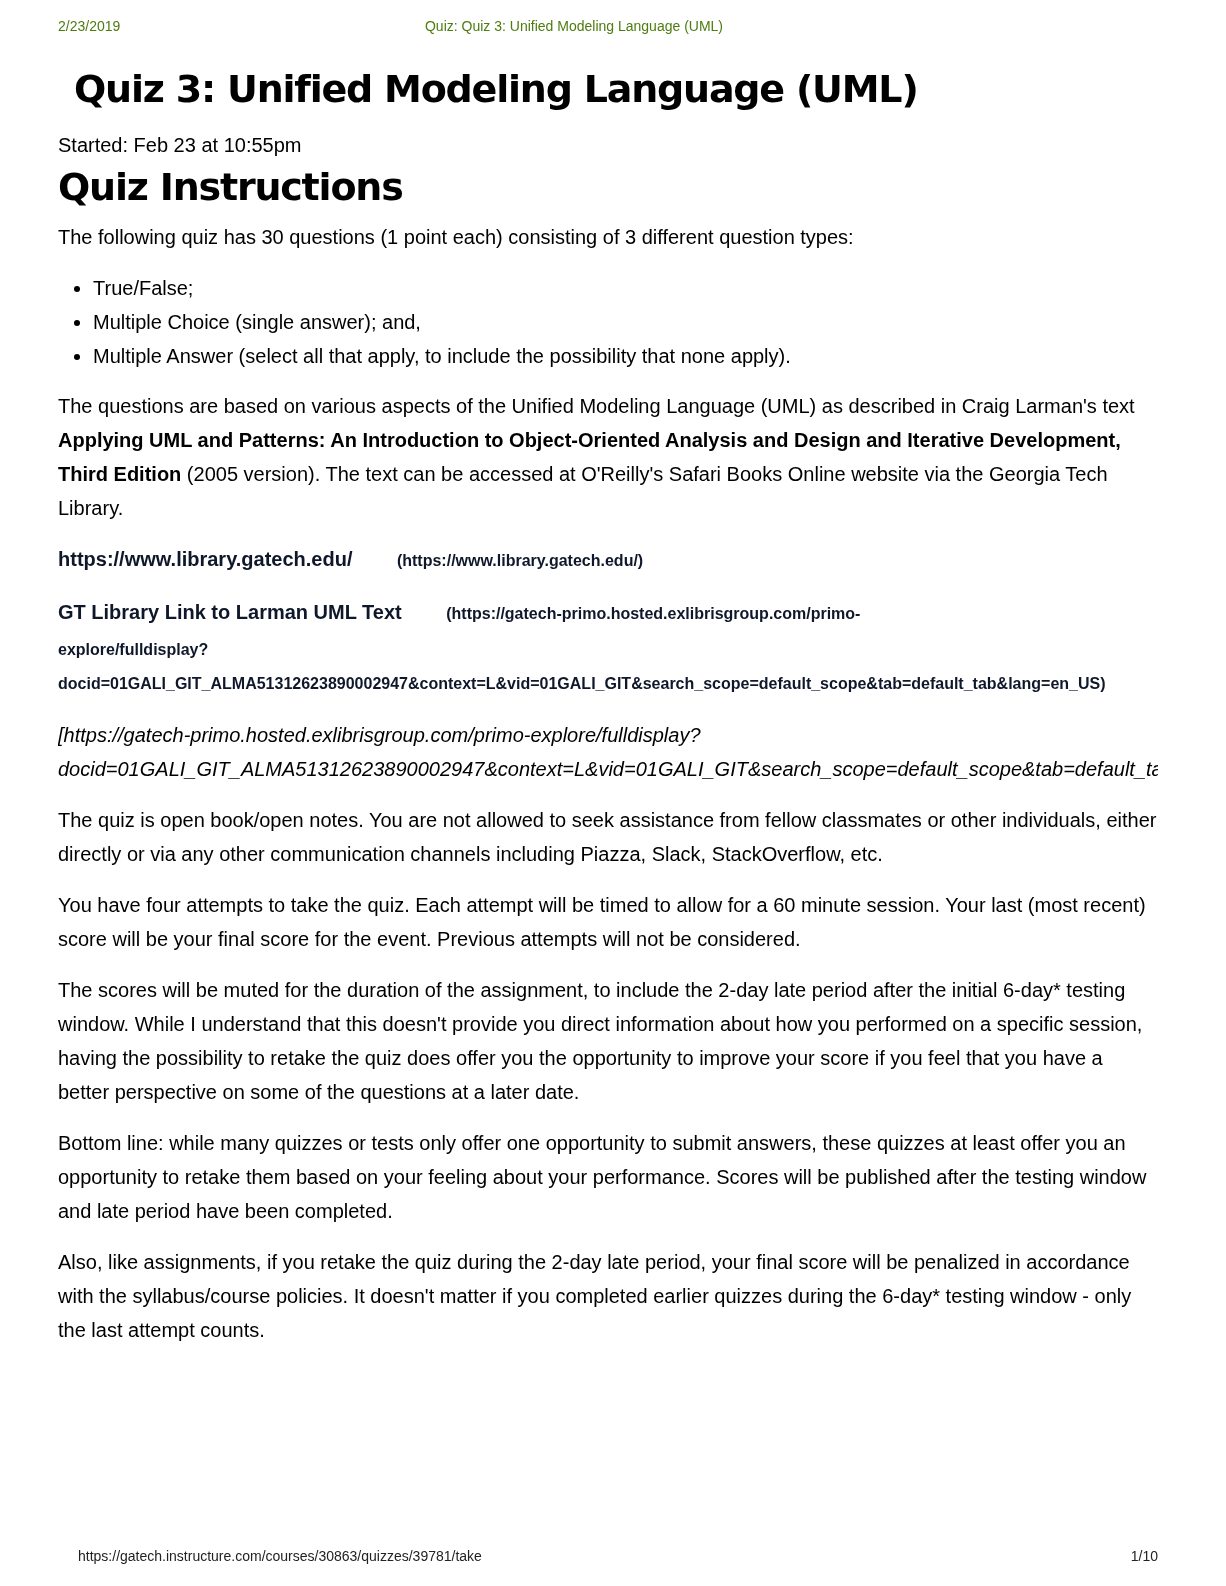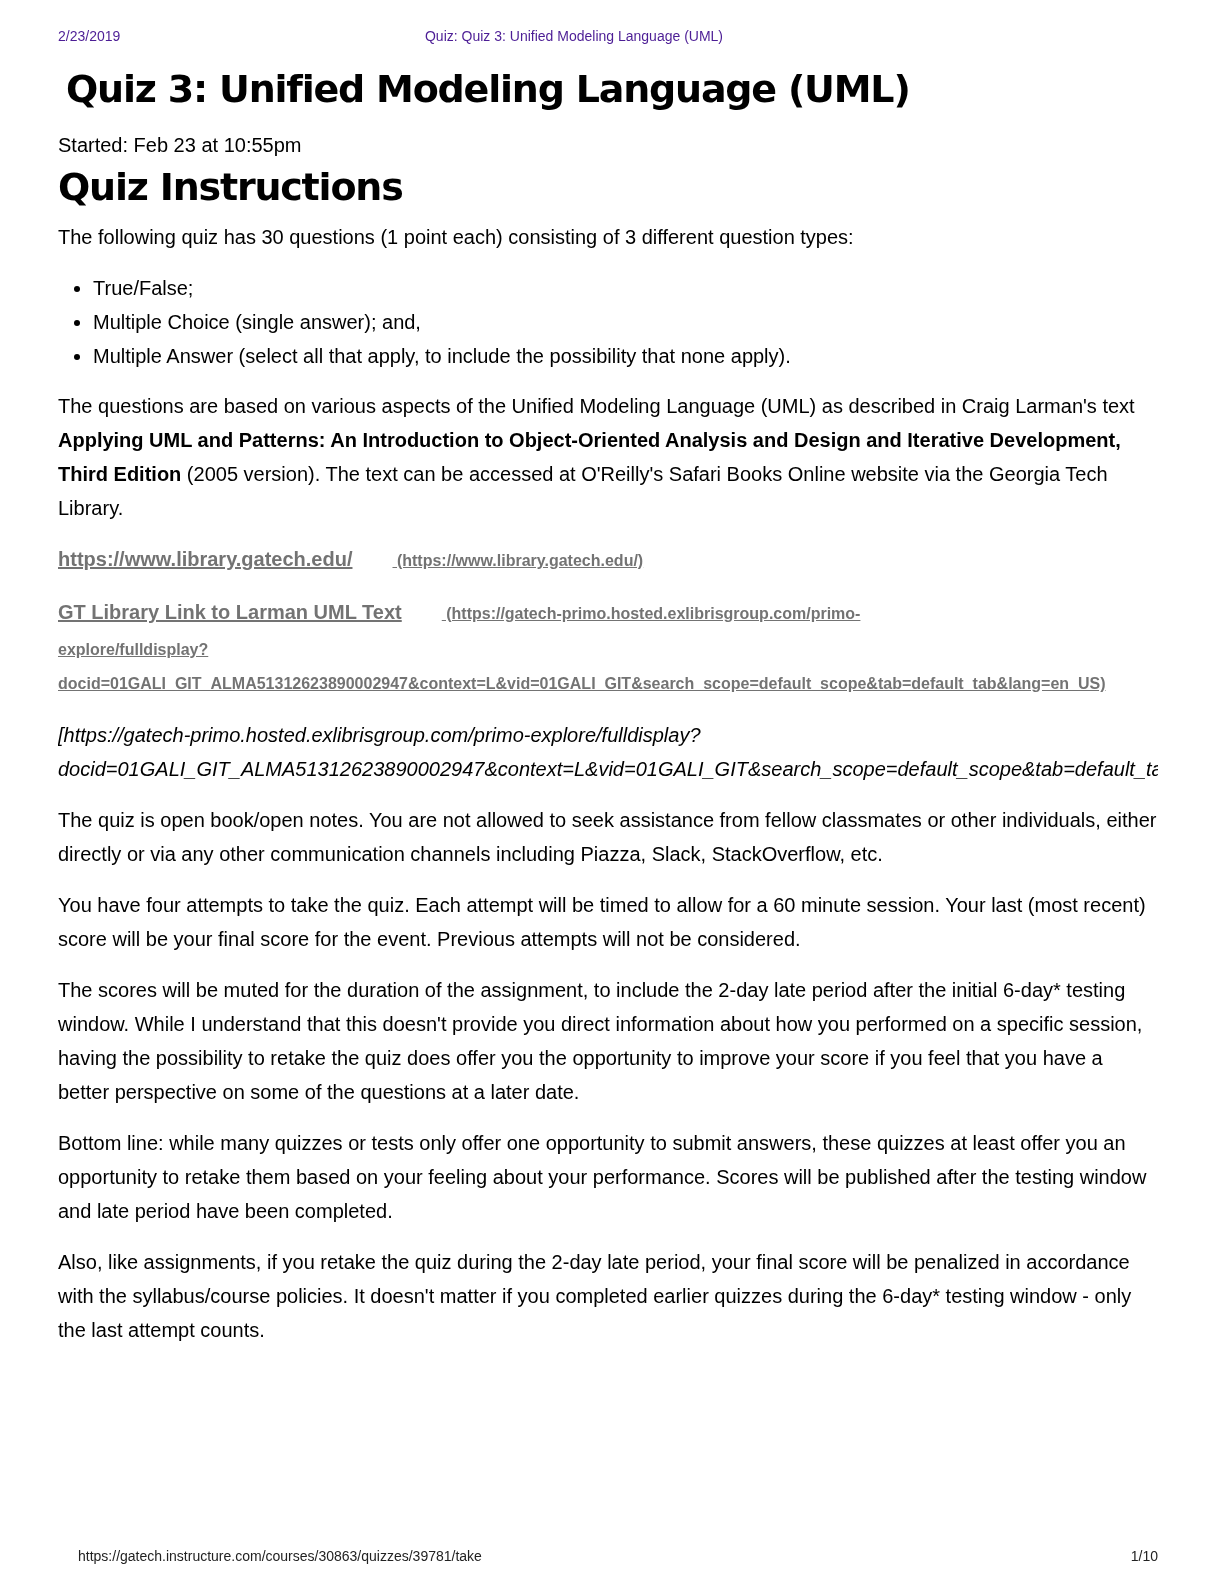--- a/index.html
+++ b/index.html
@@ -1,32 +1,32 @@
 <!DOCTYPE html>
 <html><head>
 <meta charset="utf-8">
 <style>
   html, body { margin: 0; padding: 0; background: #ffffff; }
   body { width: 1226px; height: 1586px; position: relative; overflow: hidden; color: #000; font-family: "Liberation Sans", sans-serif; }
-  .hdr { position: absolute; top: 28px; font-size: 14px; color: #4c1d95; }
+  .hdr { position: absolute; top: 18px; font-size: 14px; color: #4d7c0f; }
   .hdr-left { left: 58px; }
   .hdr-center { left: 0; width: 1148px; text-align: center; }
   .ftr { position: absolute; top: 1548px; font-size: 14px; color: #222; margin-left: 20px; }
   .ftr-left { left: 58px; }
   .ftr-right { right: 68px; }
   .content { position: absolute; left: 58px; top: 58px; width: 1100px; }
-  h1 { font-family: "DejaVu Sans", sans-serif; font-weight: bold; font-size: 38px; letter-spacing: -1.2px; margin: 6px 0 0 8px; line-height: 50px; }
+  h1 { font-family: "DejaVu Sans", sans-serif; font-weight: bold; font-size: 38px; letter-spacing: -1.2px; margin: 6px 0 0 16px; line-height: 50px; }
   h2 { font-family: "DejaVu Sans", sans-serif; font-weight: bold; font-size: 38px; letter-spacing: -1.2px; margin: 4px 0 0 0; line-height: 50px; }
   .started { font-size: 20px; margin: 18px 0 0 0; line-height: 26px; }
   p, li { font-size: 20px; line-height: 34px; }
   p { margin: 0 0 17px 0; }
   .intro { margin-top: 8px; }
   ul { margin: 0 0 16px 0; padding-left: 35px; }
   li { margin: 0; }
-  a { color: #737373; text-decoration: underline; }
+  a { color: #0f172a; }
   .big-link { font-weight: bold; font-size: 20px; }
   .small-link { font-weight: bold; font-size: 16px; margin-left: 40px; }
   .url-wrap { white-space: nowrap; overflow: hidden; width: 1100px; display: block; }
   .ital { font-style: italic; }
   .nowrap { white-space: nowrap; overflow: hidden; width: 1100px; display: block; }
 </style>
 </head>
 <body>
 
 <div class="hdr hdr-left">2/23/2019</div>

